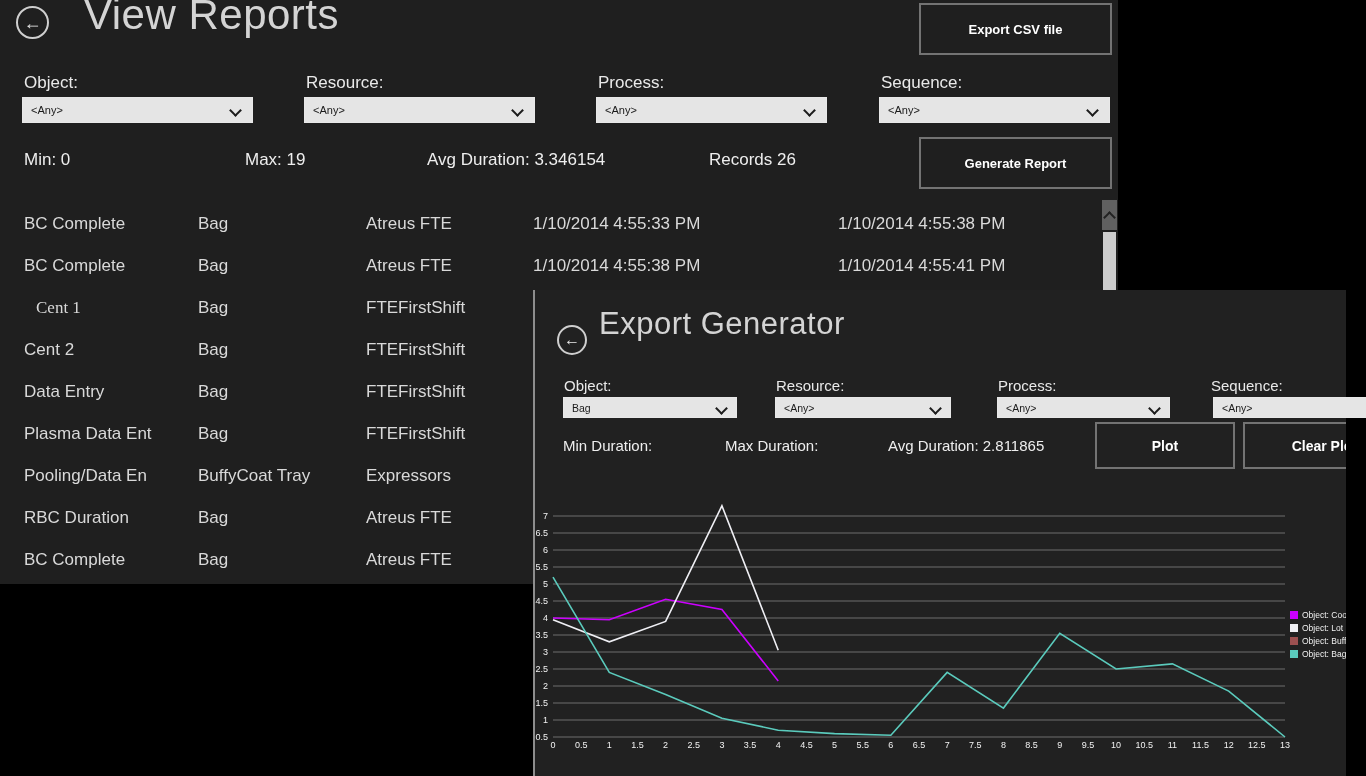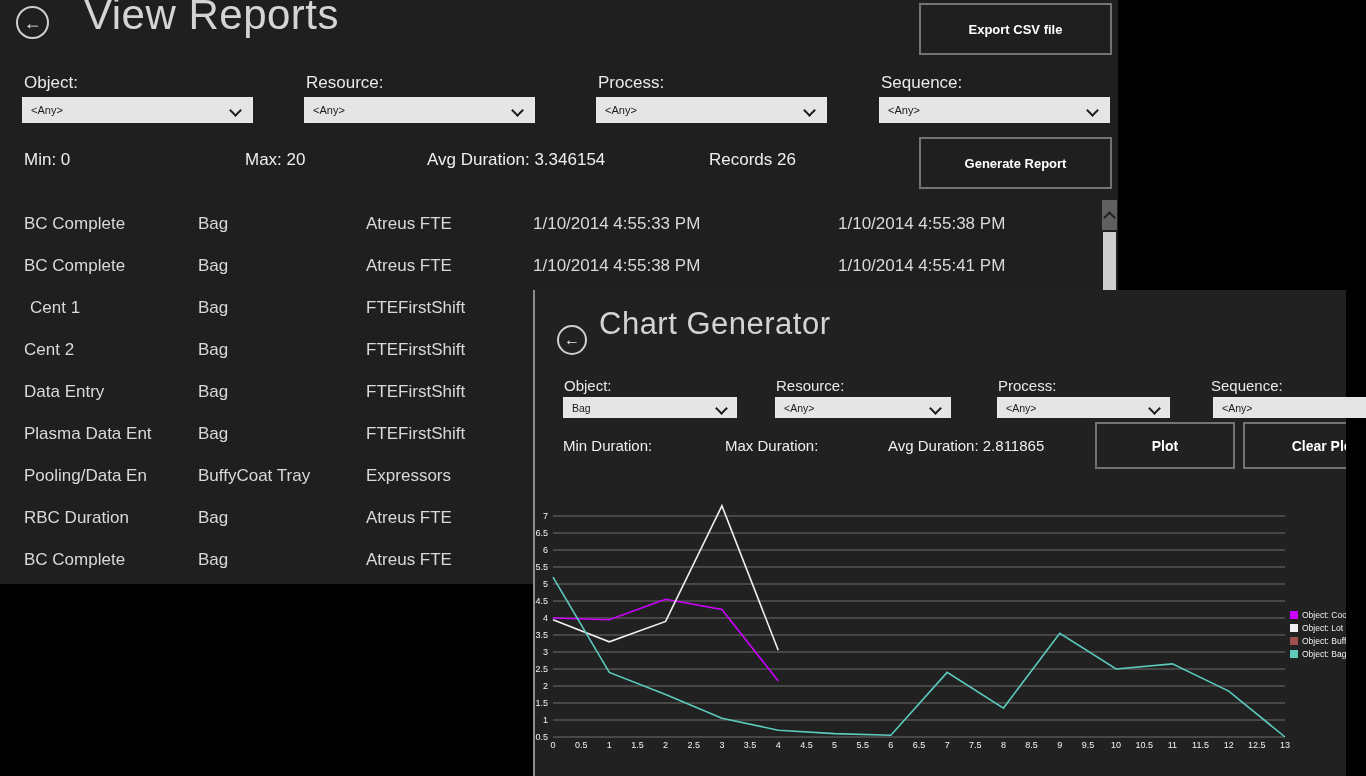--- a/index.html
+++ b/index.html
@@ -57,21 +57,21 @@
         <div class="chev" style="right: 12px; top: 8px;"></div>
       </div>
       <div class="flabel" style="left: 881px; top: 73px; font-size: 17px;">Sequence:</div>
       <div class="dd" style="left: 879px; top: 97px; width: 231px; height: 26px;">
         <span class="val" style="font-size: 11px;">&lt;Any&gt;</span>
         <div class="chev" style="right: 12px; top: 8px;"></div>
       </div>
     </div>
 
   <span class="stat" style="left:24px;top:150px;font-size:17px;">Min: 0</span>
-  <span class="stat" style="left:245px;top:150px;font-size:17px;">Max: 20</span>
+  <span class="stat" style="left:245px;top:150px;font-size:17px;">Max: 19</span>
   <span class="stat" style="left:427px;top:150px;font-size:17px;">Avg Duration: 3.346154</span>
   <span class="stat" style="left:709px;top:150px;font-size:17px;">Records 26</span>
 
   <button class="win-btn" style="left:919px;top:137px;width:193px;height:52px;font-size:13px;">Generate Report</button>
 
   <div id="vr-table" style="position:absolute;left:0;top:205px;width:1100px;height:379px;">
       <div class="trow" style="top: 0px;">
         <span class="cell" style="left: 24px; width: 170px;">BC Complete</span>
         <span class="cell" style="left: 198px; width: 164px;">Bag</span>
         <span class="cell" style="left: 366px; width: 163px;">Atreus FTE</span>
@@ -79,21 +79,21 @@
         <span class="cell" style="left: 838px; width: 262px;">1/10/2014 4:55:38 PM</span>
       </div>
       <div class="trow" style="top: 42px;">
         <span class="cell" style="left: 24px; width: 170px;">BC Complete</span>
         <span class="cell" style="left: 198px; width: 164px;">Bag</span>
         <span class="cell" style="left: 366px; width: 163px;">Atreus FTE</span>
         <span class="cell" style="left: 533px; width: 300px;">1/10/2014 4:55:38 PM</span>
         <span class="cell" style="left: 838px; width: 262px;">1/10/2014 4:55:41 PM</span>
       </div>
       <div class="trow" style="top: 84px;">
-        <span class="cell" style="left: 30px; width: 170px;">Cent 1</span>
+        <span class="cell" style="left: 36px; width: 170px; font-family: Liberation Serif, serif;">Cent 1</span>
         <span class="cell" style="left: 198px; width: 164px;">Bag</span>
         <span class="cell" style="left: 366px; width: 163px;">FTEFirstShift</span>
         <span class="cell" style="left: 533px; width: 300px;"></span>
         <span class="cell" style="left: 838px; width: 262px;"></span>
       </div>
       <div class="trow" style="top: 126px;">
         <span class="cell" style="left: 24px; width: 170px;">Cent 2</span>
         <span class="cell" style="left: 198px; width: 164px;">Bag</span>
         <span class="cell" style="left: 366px; width: 163px;">FTEFirstShift</span>
         <span class="cell" style="left: 533px; width: 300px;"></span>
@@ -143,21 +143,21 @@
     <div id="vr-scroll-thumb"></div>
   </div>
 </section>
 
 <section class="window" id="chart-generator" style="left:533px;top:290px;width:813px;height:486px;background:#212121;overflow:hidden;">
   <div class="abs" style="left:0;top:0;width:2px;height:486px;background:#8d8d8d;"></div>
 
   <div class="back" style="left:24px;top:35px;width:30px;height:30px;">
     <span style="font-size:16px;line-height:1;">←</span>
   </div>
-  <h1 class="abs app-title" style="left:66px;top:16px;font-size:31px;margin:0;">Chart Generator</h1>
+  <h1 class="abs app-title" style="left:66px;top:16px;font-size:31px;margin:0;">Export Generator</h1>
 
   <div id="cg-filters">
       <div class="flabel" style="left: 31px; top: 87px; font-size: 15px;">Object:</div>
       <div class="dd" style="left: 30px; top: 107px; width: 174px; height: 21px;">
         <span class="val" style="font-size: 10.5px;">Bag</span>
         <div class="chev" style="right: 10px; top: 6px;"></div>
       </div>
       <div class="flabel" style="left: 243px; top: 87px; font-size: 15px;">Resource:</div>
       <div class="dd" style="left: 242px; top: 107px; width: 176px; height: 21px;">
         <span class="val" style="font-size: 10.5px;">&lt;Any&gt;</span>

